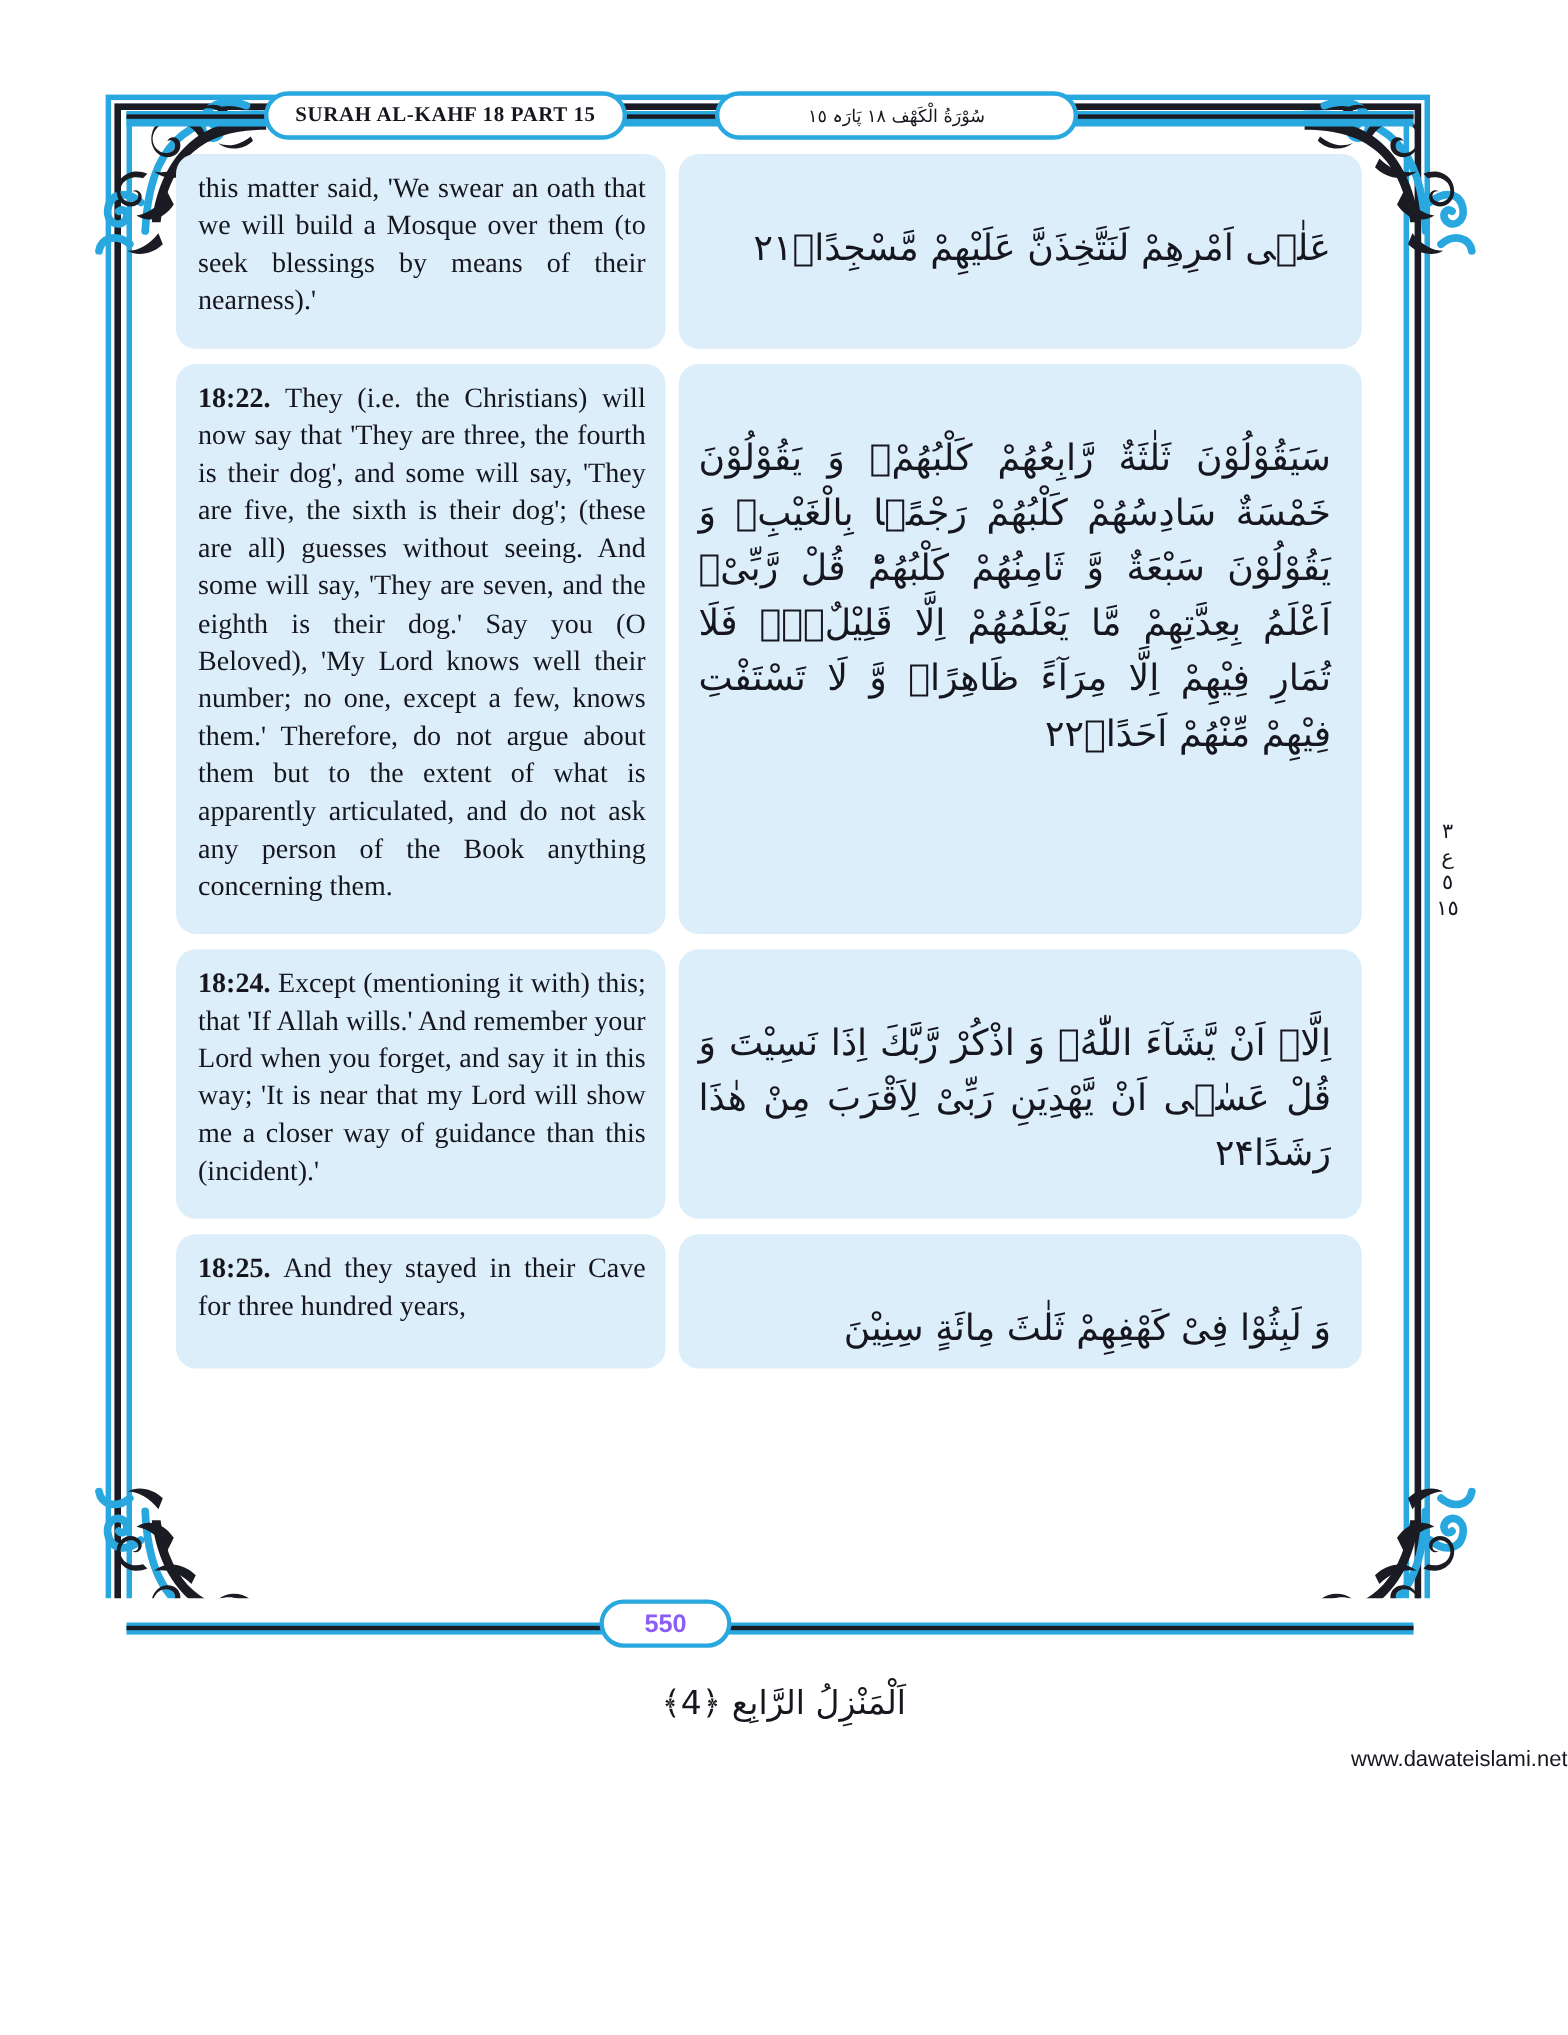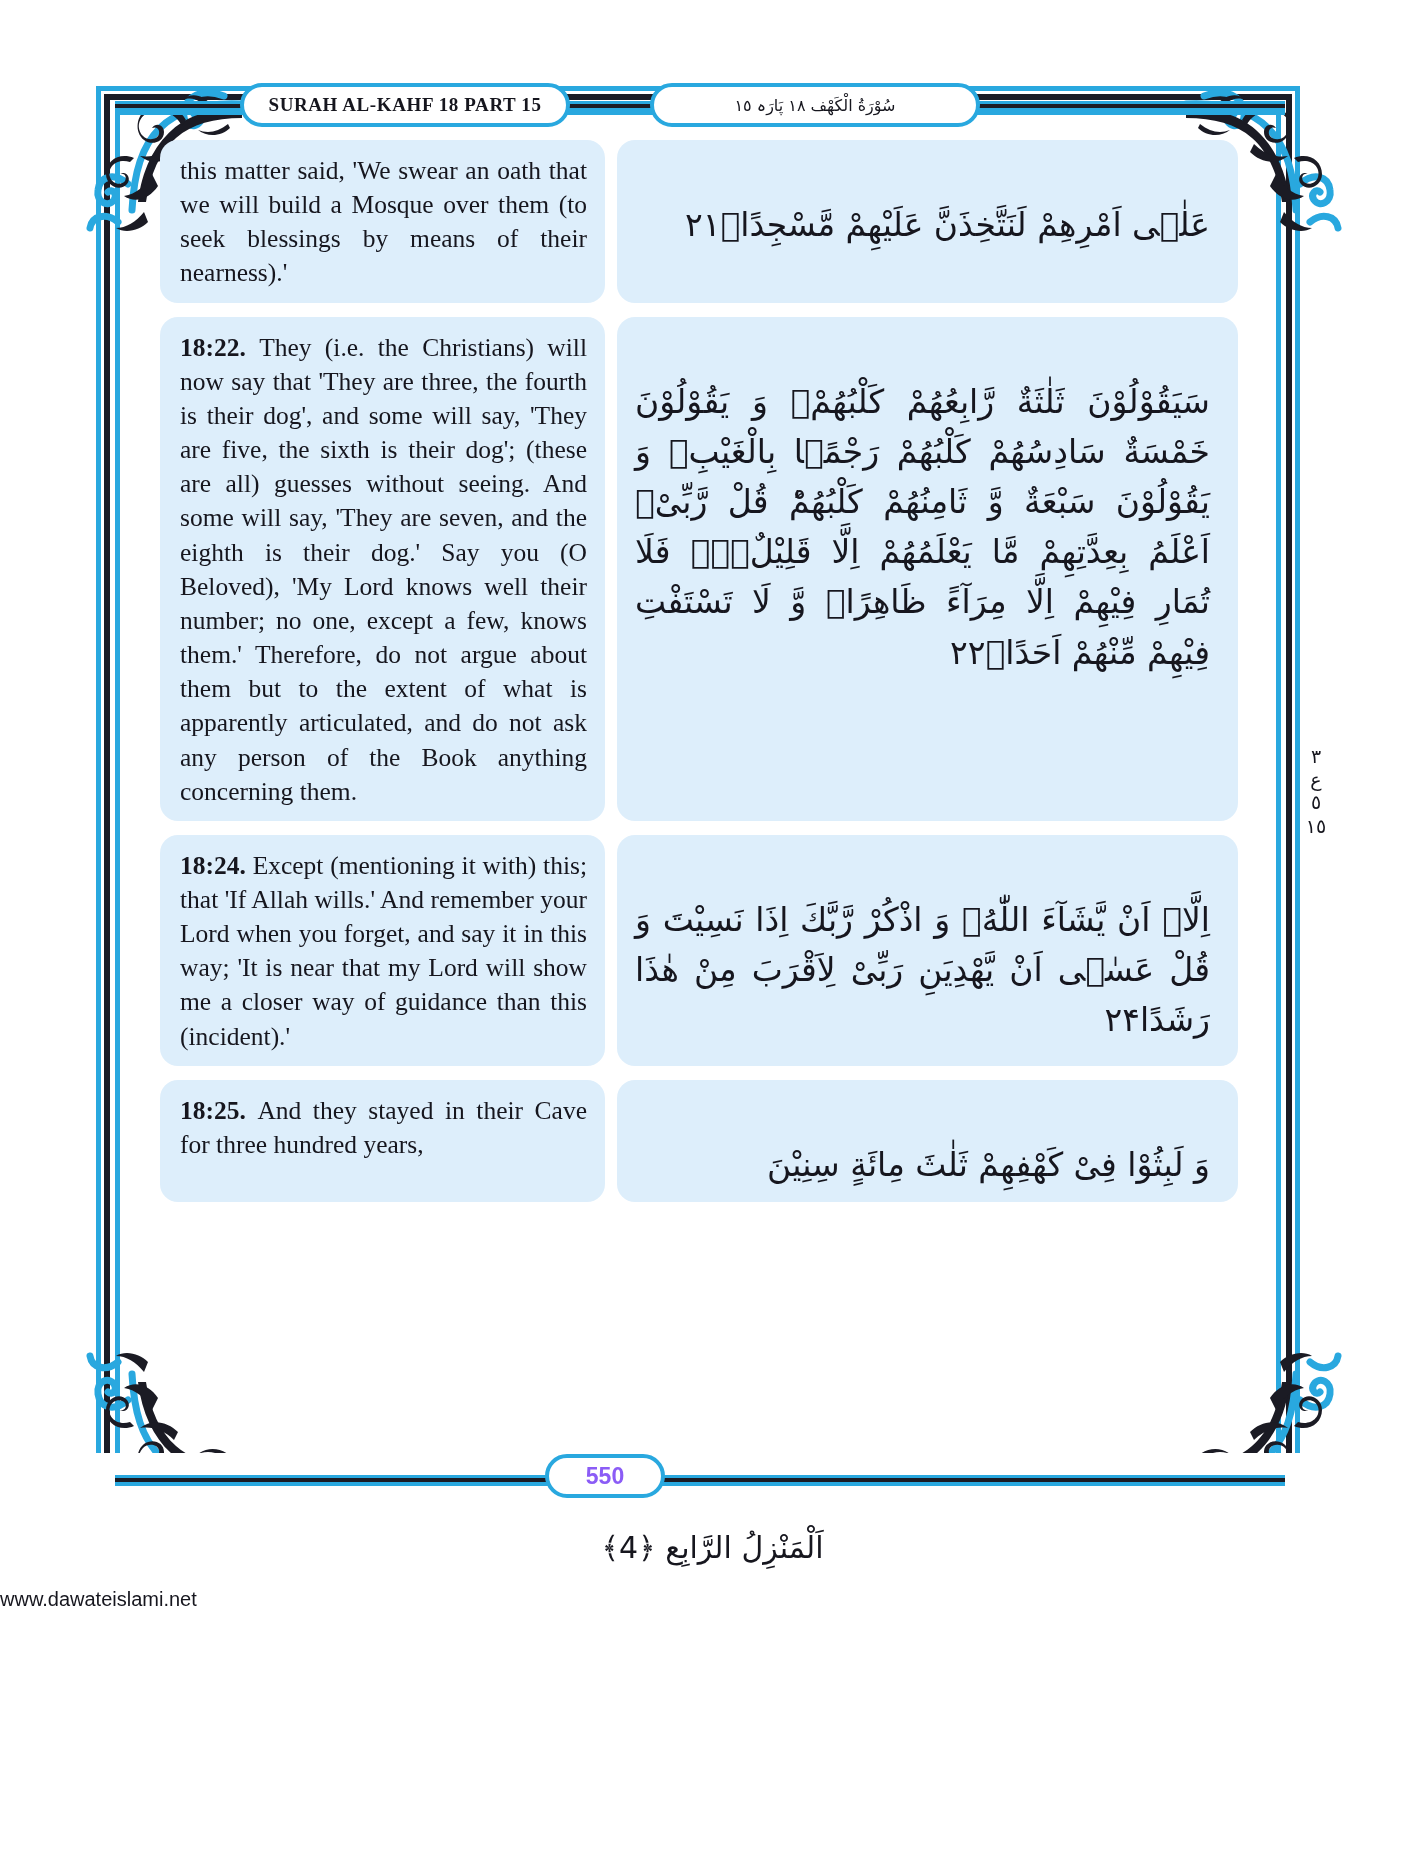--- a/index.html
+++ b/index.html
@@ -145,21 +145,21 @@
     text-align: center;
     font-family: "DejaVu Sans", sans-serif;
     font-size: 30px;
     color: #16161e;
     direction: rtl;
   }
   .website {
     position: absolute;
     left: 0; top: 1588px;
     width: 1425px;
-    text-align: left;
+    text-align: right;
     font-family: "Liberation Sans", sans-serif;
     font-size: 20px;
     color: #16161e;
   }
 
   
   .ruku-marker {
     position: absolute;
     left: 1296px;
     top: 745px;
@@ -187,21 +187,21 @@
     gap: 12px;
     align-items: stretch;
   }
   .cell {
     background: #ddeefb;
     border-radius: 18px;
     box-sizing: border-box;
   }
   .cell-en {
     width: 445px;
-    padding: 14px 18px 12px 20px;
+    padding: 14px 18px 26px 20px;
     font-family: "Liberation Serif", serif;
     font-size: 25.5px;
     line-height: 1.34;
     color: #16161e;
     text-align: justify;
     text-align-last: left;
     hyphens: none;
   }
   .cell-ar {
     width: 621px;

